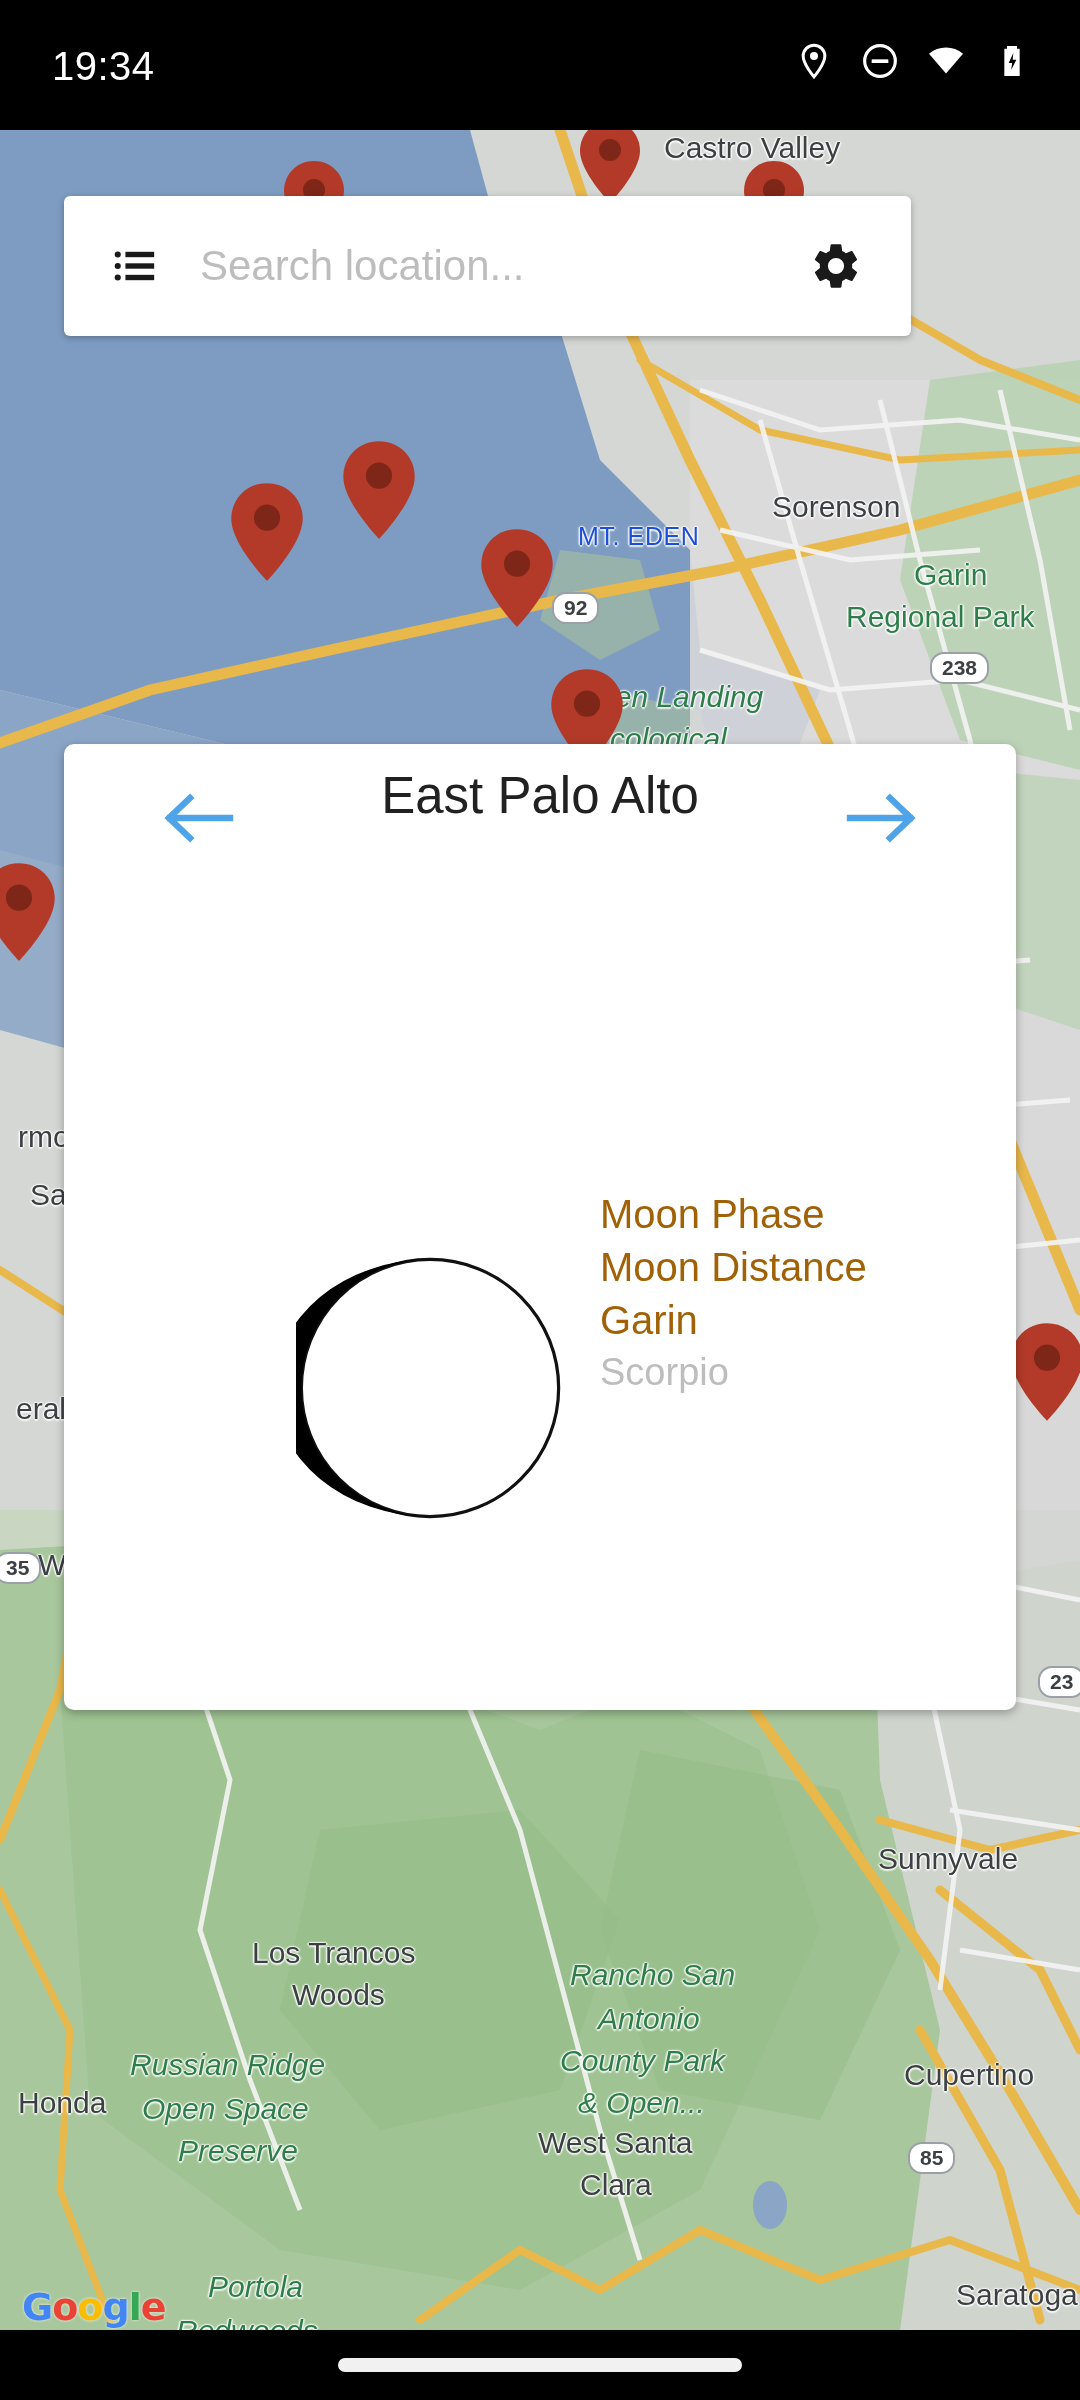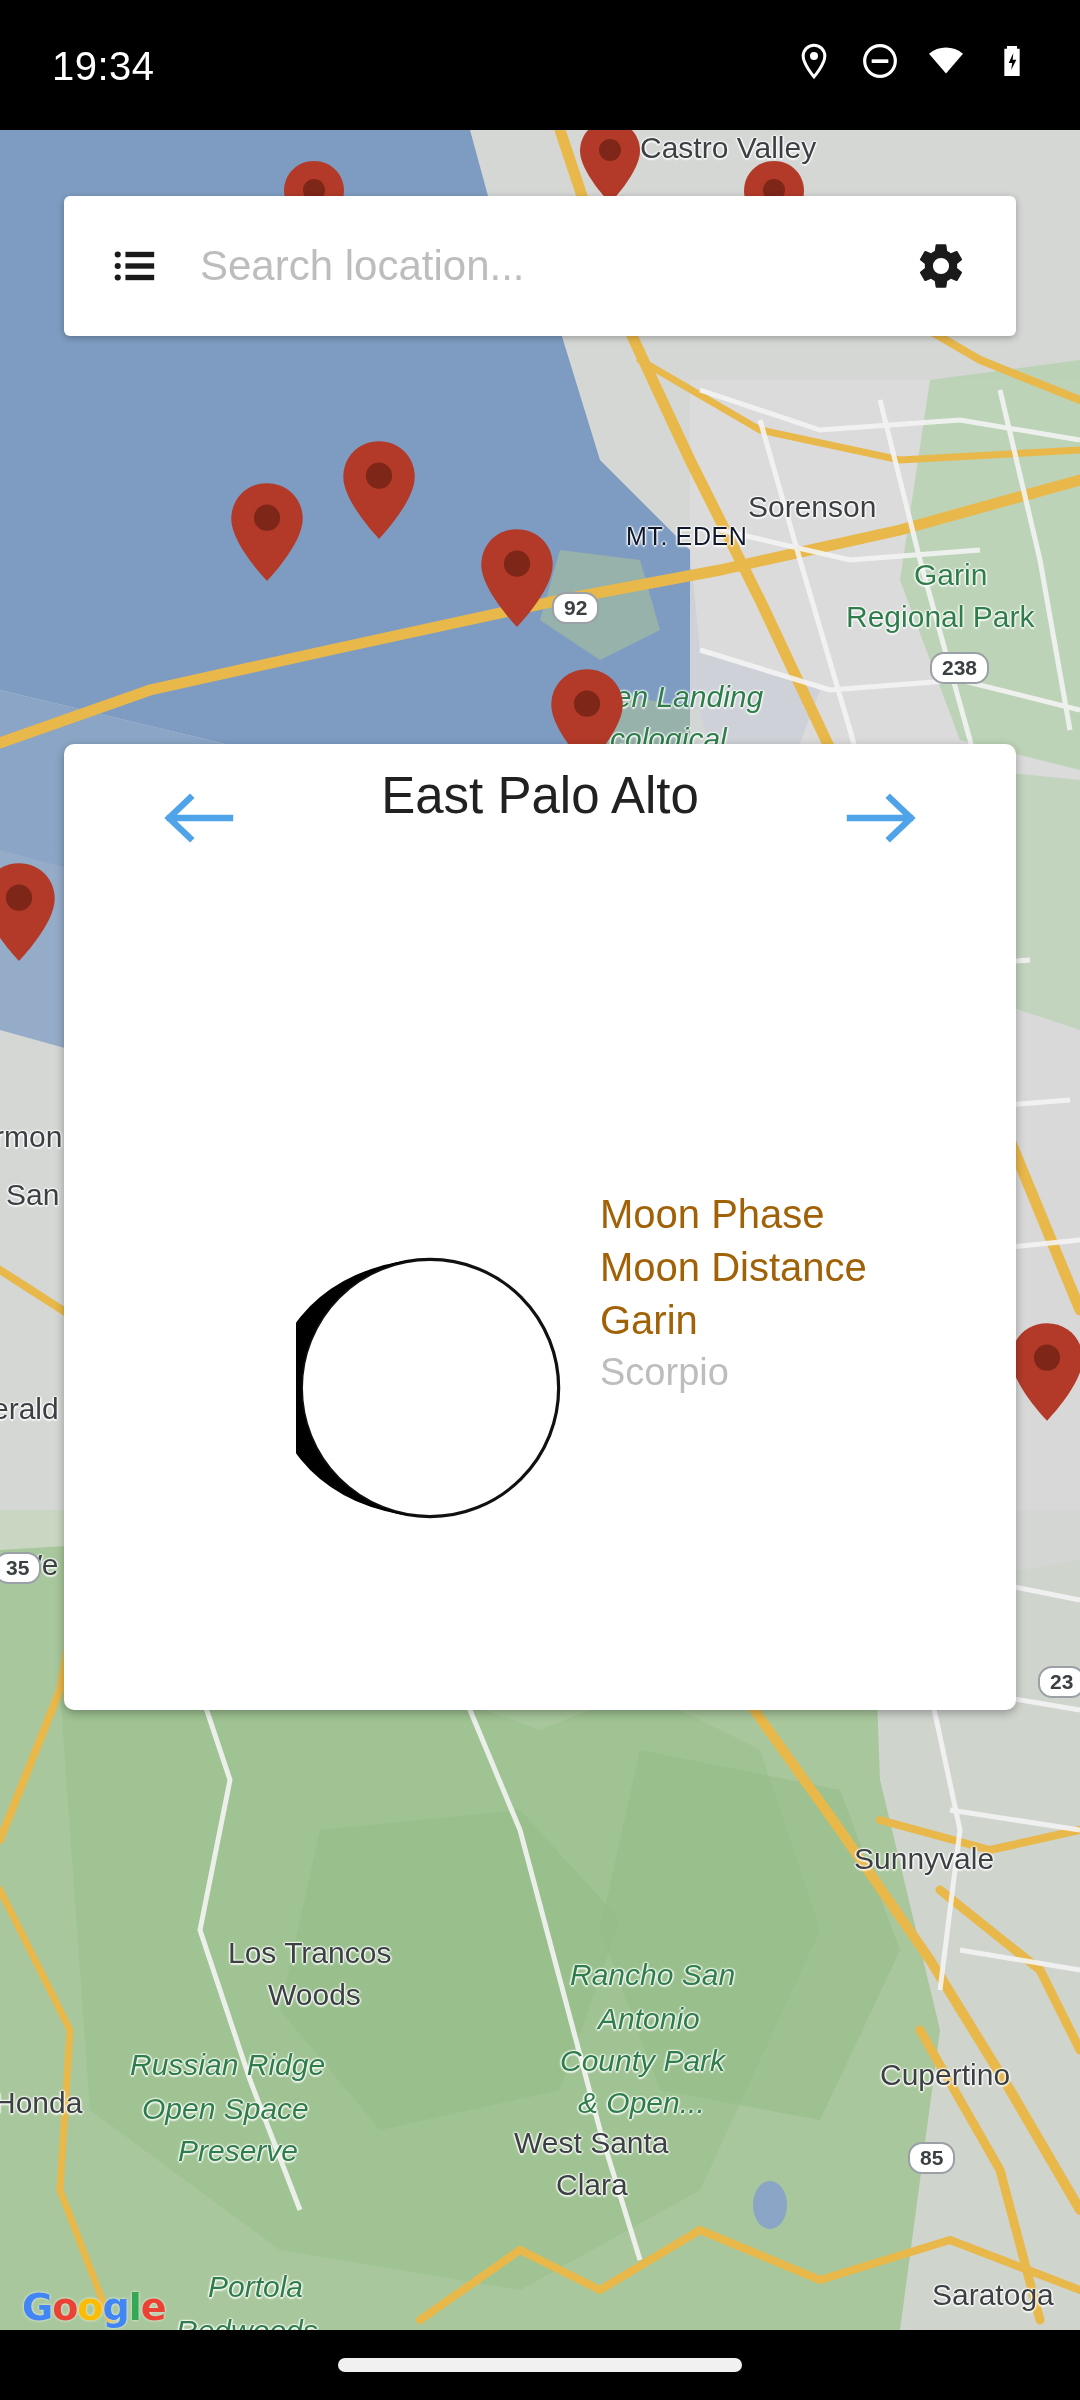--- a/index.html
+++ b/index.html
@@ -36,22 +36,22 @@
   .map-label {
     position:absolute;
     font-family:"Liberation Sans", sans-serif;
     white-space:nowrap;
     text-align:center;
     line-height:1.12;
     text-shadow:
        1.5px 0 1.5px rgba(255,255,255,.85), -1.5px 0 1.5px rgba(255,255,255,.85),
        0 1.5px 1.5px rgba(255,255,255,.85), 0 -1.5px 1.5px rgba(255,255,255,.85);
   }
-  .lbl-city   { color:#3c4043; font-size:30px; }
-  .lbl-city-s { color:#0f172a; font-size:25px; letter-spacing:.6px;margin-left:48px; }
+  .lbl-city   { color:#3c4043; font-size:30px;padding-left:24px; }
+  .lbl-city-s { color:#1d4ed8; font-size:25px; letter-spacing:.6px; }
   .lbl-park   { color:#2e7d4a; font-size:30px; font-style:italic; }
   .lbl-park-n { color:#2e7d4a; font-size:30px; }
   .shield {
     position:absolute;
     background:#fff; border:2px solid #9aa0a6; border-radius:14px;
     color:#3c4043; font-size:21px; font-weight:bold;
     padding:2px 10px; text-align:center;
   }
   .pin { position:absolute; width:64px; height:84px; }
 
@@ -64,21 +64,21 @@
   }
   #google-logo span:nth-child(1){color:#4285F4}
   #google-logo span:nth-child(2){color:#EA4335}
   #google-logo span:nth-child(3){color:#FBBC05}
   #google-logo span:nth-child(4){color:#4285F4}
   #google-logo span:nth-child(5){color:#34A853}
   #google-logo span:nth-child(6){color:#EA4335}
 
   
   #search-bar {
-    position:absolute; left:64px; top:196px; width:952px; height:140px;
+    position:absolute; left:64px; top:196px; width:847px; height:140px;
     background:#fff; border-radius:6px;
     box-shadow:0 2px 7px rgba(0,0,0,.28);
     display:flex; align-items:center; z-index:40;
   }
   #list-icon { margin-left:48px; width:46px; height:46px; flex:0 0 auto; }
   #search-input {
     flex:1 1 auto; border:none; outline:none; background:transparent;
     margin-left:42px; font-size:42px; color:#3c4043;
     font-family:"Liberation Sans", sans-serif;
   }

